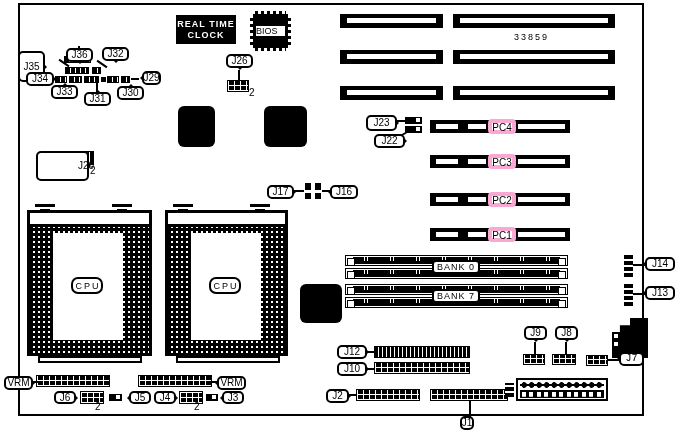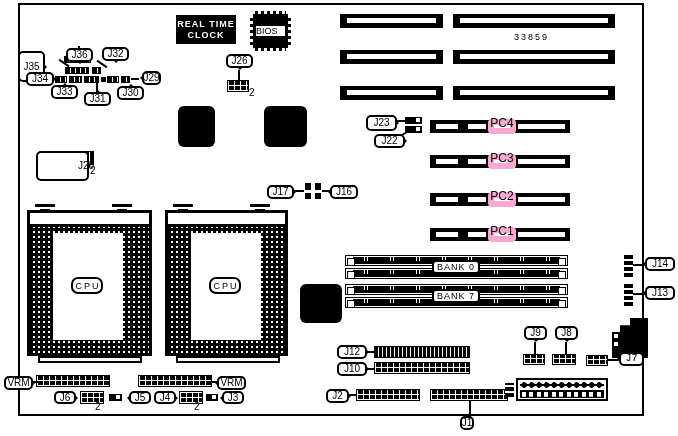--- a/index.html
+++ b/index.html
@@ -28,22 +28,22 @@
        background-size:4px 4px;background-position:right 2px top 1px;background-repeat:no-repeat;}
   .vjump{background-color:#000;background-image:repeating-linear-gradient(0deg,transparent 0 4px,#fff 4px 6px);}
   .vbar{background-color:#000;background-image:linear-gradient(#fff,#fff);
         background-size:100% 3px;background-position:0 center;background-repeat:no-repeat;}
   
   .slot{background:#000;}
   .slot-in{position:absolute;left:7px;right:7px;top:4px;height:5px;background:#fff;}
   
   .pci{background:#000;}
   .pci .w{position:absolute;top:4px;height:5px;background:#fff;}
-  .pci-label{background:#fff;border:6px solid #f9a8d4;border-radius:4px;font-size:12px;line-height:9px;
-             display:flex;align-items:flex-end;justify-content:center;z-index:4;}
+  .pci-label{background:#fff;border:4px solid #f9a8d4;border-radius:4px;font-size:10px;line-height:9px;
+             display:flex;align-items:flex-start;justify-content:center;z-index:4;}
   
   .simm{border:1px solid #000;background:#fff;}
   .simm-bar{position:absolute;left:7px;right:7px;top:1px;bottom:1px;
     background:repeating-linear-gradient(90deg,#000 0 11px,#fff 11px 12px,#000 12px 14px,#fff 14px 15px,#000 15px 26px) top center/100% 60% no-repeat,#000;}
   .simm-clip{position:absolute;top:2px;width:6px;height:6px;border:1px solid #000;background:#fff;}
   .bank-label{background:#fff;border:2px solid #000;border-radius:4px;font-size:9px;letter-spacing:1px;
               display:flex;align-items:center;justify-content:center;z-index:5;}
   
   .chip{background:#000;border-radius:6px;}
   .teeth-h{background:repeating-linear-gradient(90deg,#000 0 3px,transparent 3px 6px);height:4px;}

